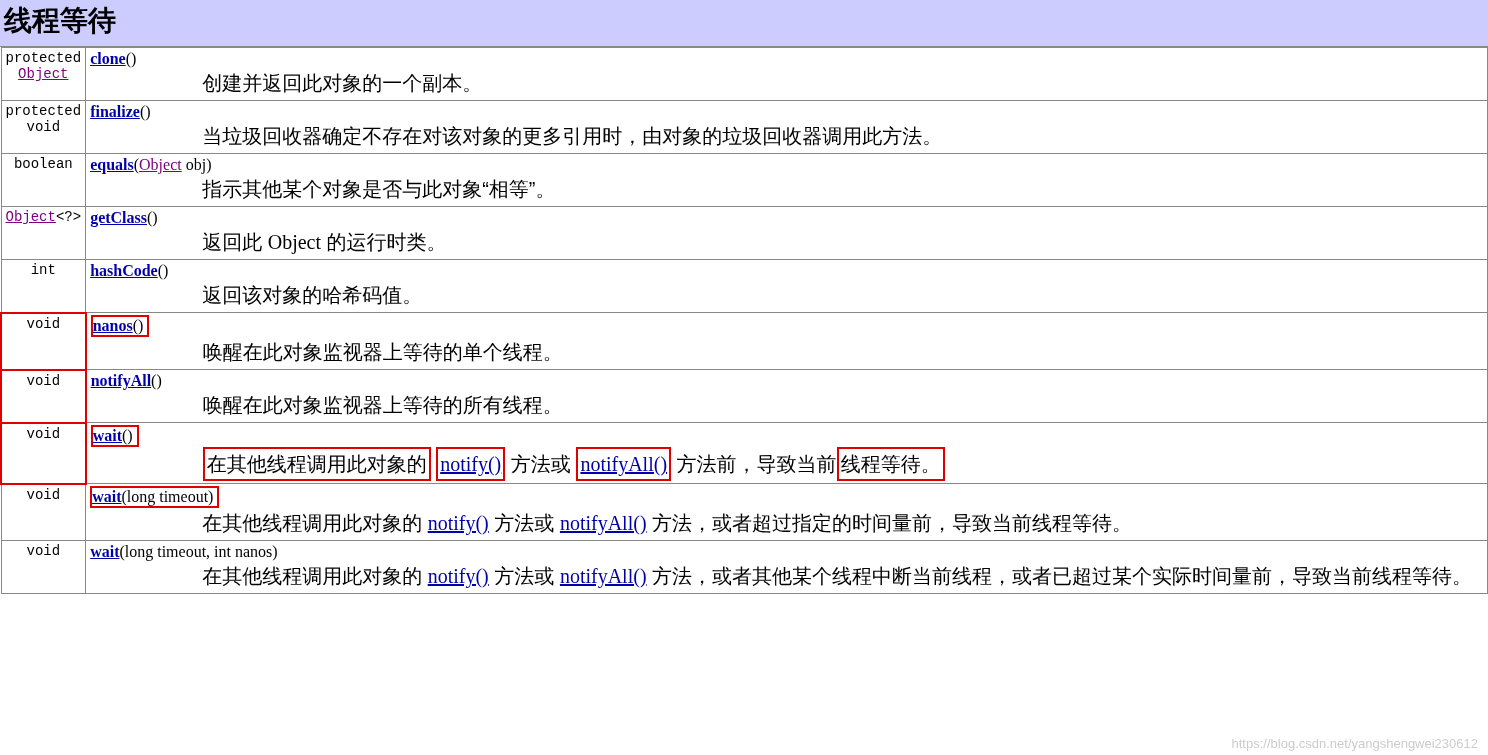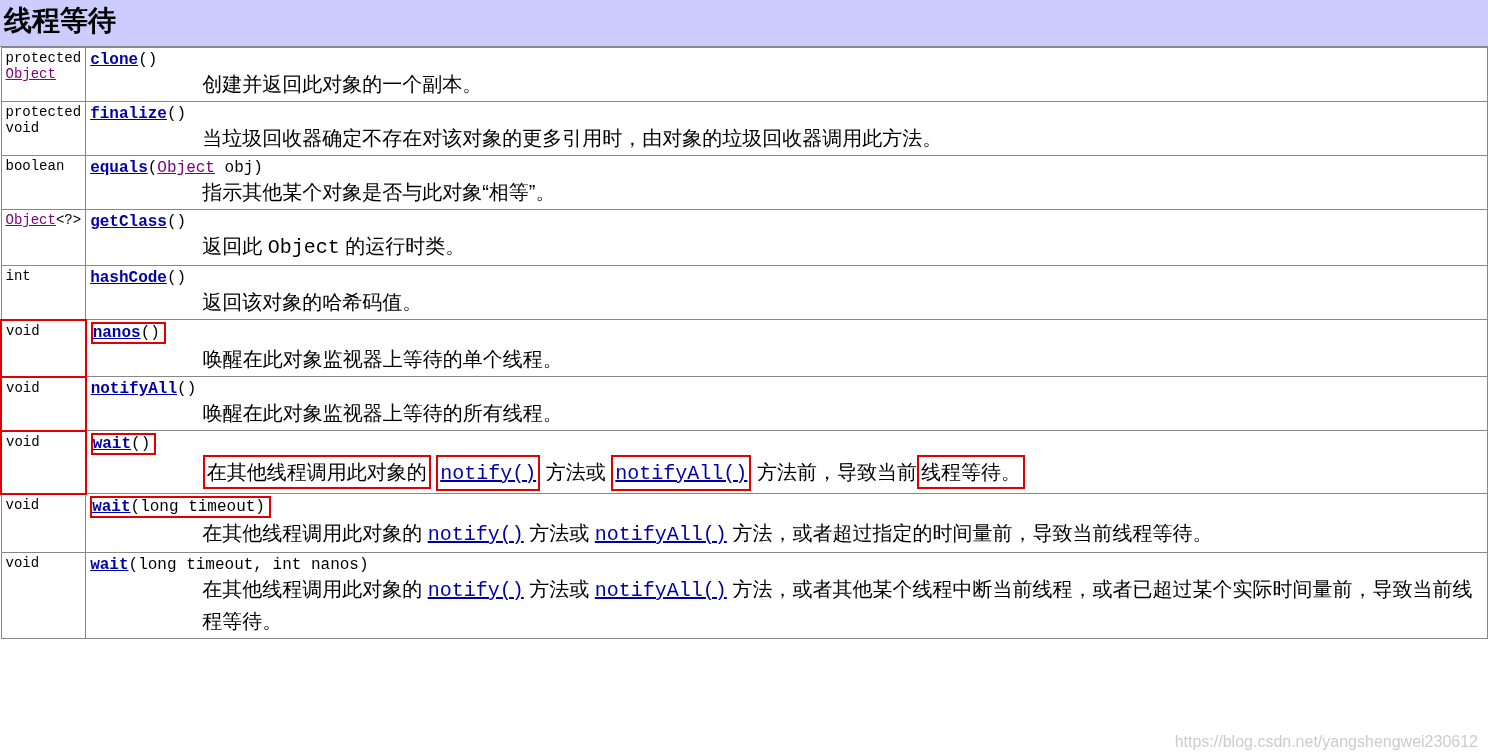--- a/index.html
+++ b/index.html
@@ -21,31 +21,31 @@
     width: 100%;
     border-collapse: collapse;
   }
   table.summary td {
     border: 1px solid #888;
     vertical-align: top;
     padding: 2px 4px 2px 4px;
   }
   td.ret {
     width: 62px;
-    text-align: left;
+    text-align: center;
     font-family: "Courier New", monospace;
     font-size: 14px;
     white-space: normal;
     padding-right: 2px;
   }
   td.sig {
     font-size: 16px;
   }
   .mono {
-    font-family: Liberation Mono, monospace;
+    font-family: Liberation Serif, serif;
     font-size: 16px;
   }
   a {
     color: #0000aa;
     text-decoration: underline;
   }
   a.visited {
     color: #800080;
   }
   .desc {
@@ -66,21 +66,21 @@
   .redbox-sig {
     border: 2px solid #e00000;
     display: inline-block;
     padding: 0 4px 0 0;
   }
   .watermark {
     position: fixed;
     right: 10px;
     bottom: 4px;
     color: #ccc;
-    font-size: 16px;
+    font-size: 13px;
     font-family: Arial, sans-serif;
   }
 </style>
 </head>
 <body>
 
 <div class="title-bar">线程等待</div>
 
 <table class="summary">
   <tbody id="tbody">

